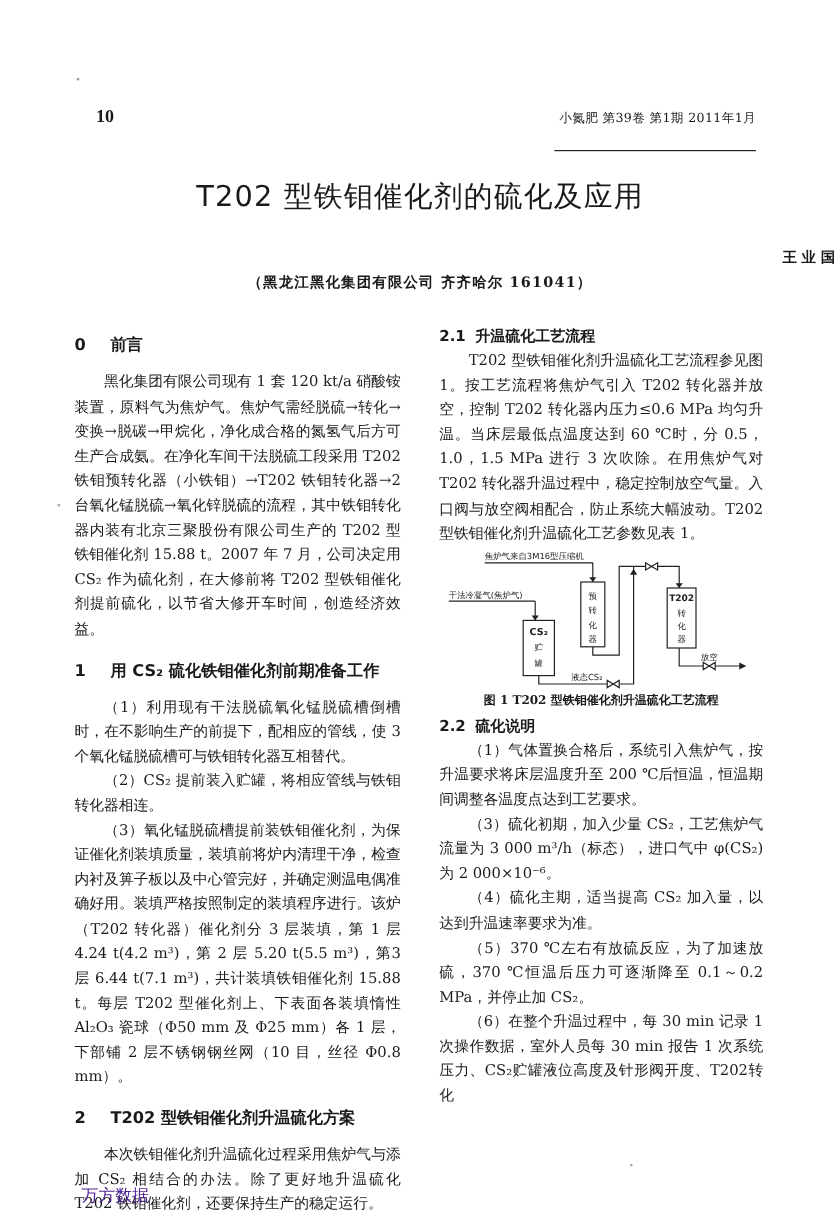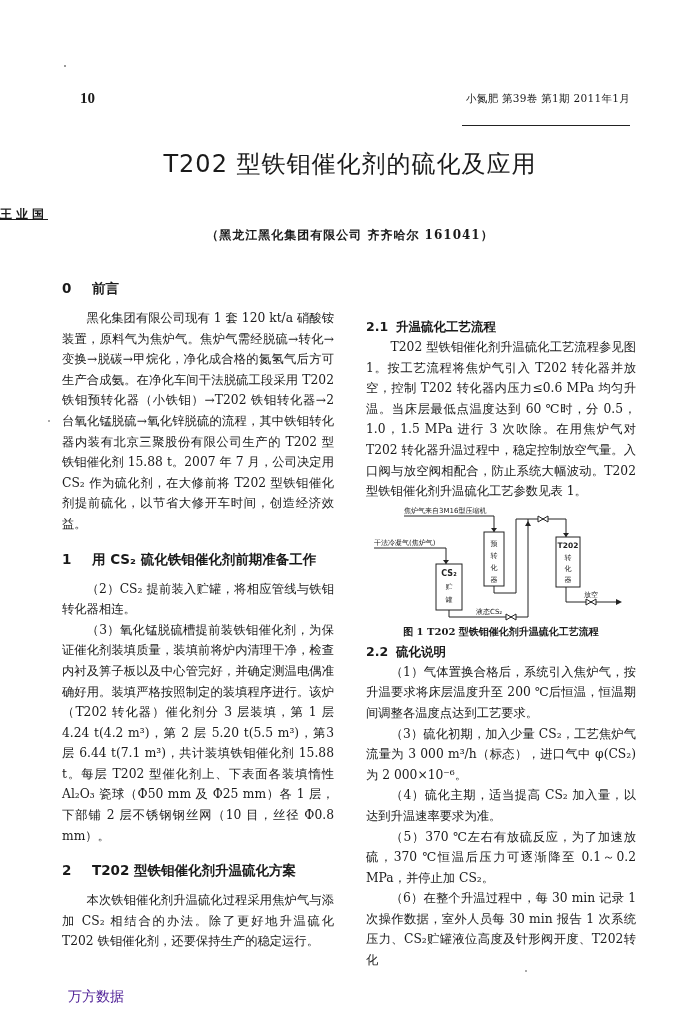--- a/index.html
+++ b/index.html
@@ -4,25 +4,25 @@
 <style>
   html, body { margin: 0; padding: 0; background: #ffffff; }
   body { width: 700px; height: 1023px; position: relative; overflow: hidden;
          font-family: "DejaVu Serif", "Liberation Serif", serif; color: #1a1a1a; }
   .abs { position: absolute; }
   .page-num { left: 80px; top: 90px; font-size: 15px; font-weight: bold; font-family: "Liberation Serif", serif; }
   .journal { left: 462px; top: 92px; font-size: 10.5px; width: 168px; text-align: right;
              border-bottom: 1px solid #222; padding-bottom: 19px; letter-spacing: 0.3px; }
   .title { left: 0; width: 700px; top: 148px; text-align: center; font-size: 24px; letter-spacing: 1px;
            font-family: "DejaVu Sans", sans-serif; font-weight: normal; }
-  .author { left: 0; width: 700px; top: 206px; text-align: left; font-size: 12px; font-weight: bold; letter-spacing: 4px; text-decoration: underline; }
+  .author { left: 0; width: 700px; top: 206px; text-align: right; font-size: 12px; font-weight: bold; letter-spacing: 4px; }
   .affil { left: 0; width: 700px; top: 227px; text-align: center; font-size: 12px; font-weight: bold; letter-spacing: 1px; }
   .col { position: absolute; font-size: 12.3px; line-height: 20.6px; text-align: justify; }
   .col-left { left: 62px; top: 276px; width: 272px; }
-  .col-right { left: 366px; top: 270px; width: 270px; margin-top: 47px; }
+  .col-right { left: 366px; top: 270px; width: 270px; }
   .h1 { font-weight: bold; font-size: 13.5px; font-family: "DejaVu Sans", sans-serif; margin: 0; line-height: 24px; }
   .h1 .num { display: inline-block; width: 30px; }
   .h2 { font-weight: bold; font-size: 12.5px; font-family: "DejaVu Sans", sans-serif; margin: 0; line-height: 20px; }
   .h2 .num { display: inline-block; width: 30px; }
   .para { margin: 0; text-indent: 2em; }
   .gap-s { height: 8px; }
   .gap-m { height: 12px; }
   .figure { position: relative; width: 270px; height: 118px; margin-top: 2px; }
   .fig-caption { text-align: center; font-size: 10px; font-weight: bold; line-height: 16px; margin: 2px 0 2px 0; }
   .watermark { left: 68px; top: 988px; font-size: 14px; color: #4c1d95; font-family: "DejaVu Sans", sans-serif; }
@@ -50,20 +50,21 @@
     <span class="num">0</span><span>前言</span>
   </div>
   <div class="gap-s"></div>
   <p class="para">黑化集团有限公司现有 1 套 120 kt/a 硝酸铵装置，原料气为焦炉气。焦炉气需经脱硫→转化→变换→脱碳→甲烷化，净化成合格的氮氢气后方可生产合成氨。在净化车间干法脱硫工段采用 T202 铁钼预转化器（小铁钼）→T202 铁钼转化器→2 台氧化锰脱硫→氧化锌脱硫的流程，其中铁钼转化器内装有北京三聚股份有限公司生产的 T202 型铁钼催化剂 15.88 t。2007 年 7 月，公司决定用 CS₂ 作为硫化剂，在大修前将 T202 型铁钼催化剂提前硫化，以节省大修开车时间，创造经济效益。</p>
   <div class="gap-m"></div>
 
   <div class="h1">
     <span class="num">1</span><span>用 CS₂ 硫化铁钼催化剂前期准备工作</span>
   </div>
   <div class="gap-s"></div>
+  <p class="para">（1）利用现有干法脱硫氧化锰脱硫槽倒槽时，在不影响生产的前提下，配相应的管线，使 3 个氧化锰脱硫槽可与铁钼转化器互相替代。</p>
   <p class="para">（2）CS₂ 提前装入贮罐，将相应管线与铁钼转化器相连。</p>
   <p class="para">（3）氧化锰脱硫槽提前装铁钼催化剂，为保证催化剂装填质量，装填前将炉内清理干净，检查内衬及箅子板以及中心管完好，并确定测温电偶准确好用。装填严格按照制定的装填程序进行。该炉（T202 转化器）催化剂分 3 层装填，第 1 层 4.24 t(4.2 m³)，第 2 层 5.20 t(5.5 m³)，第3 层 6.44 t(7.1 m³)，共计装填铁钼催化剂 15.88 t。每层 T202 型催化剂上、下表面各装填惰性 Al₂O₃ 瓷球（Φ50 mm 及 Φ25 mm）各 1 层，下部铺 2 层不锈钢钢丝网（10 目，丝径 Φ0.8 mm）。</p>
   <div class="gap-m"></div>
 
   <div class="h1">
     <span class="num">2</span><span>T202 型铁钼催化剂升温硫化方案</span>
   </div>
   <div class="gap-s"></div>
   <p class="para">本次铁钼催化剂升温硫化过程采用焦炉气与添加 CS₂ 相结合的办法。除了更好地升温硫化 T202 铁钼催化剂，还要保持生产的稳定运行。</p>
 </div>

